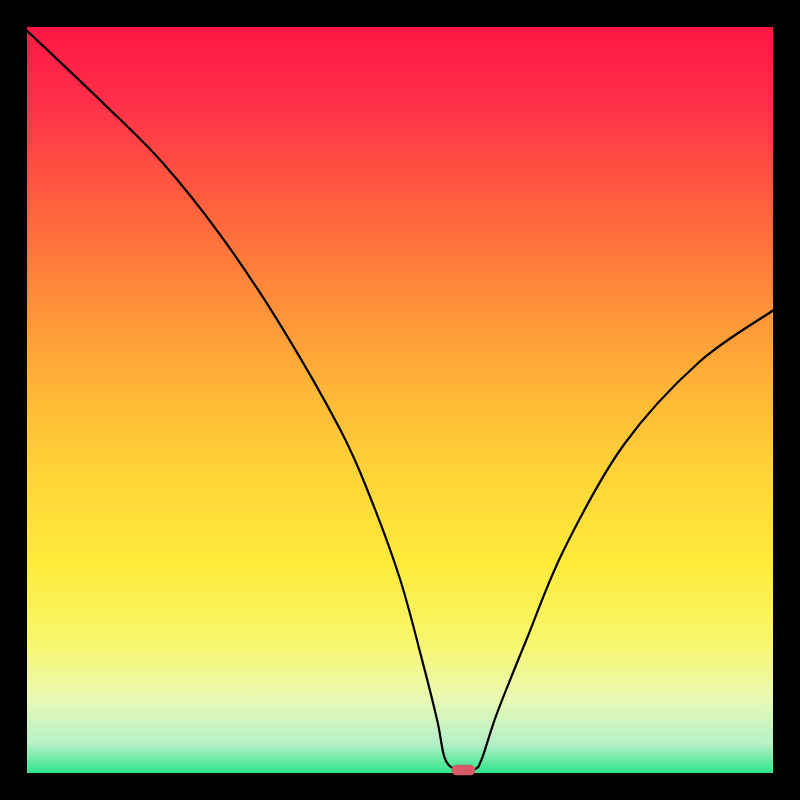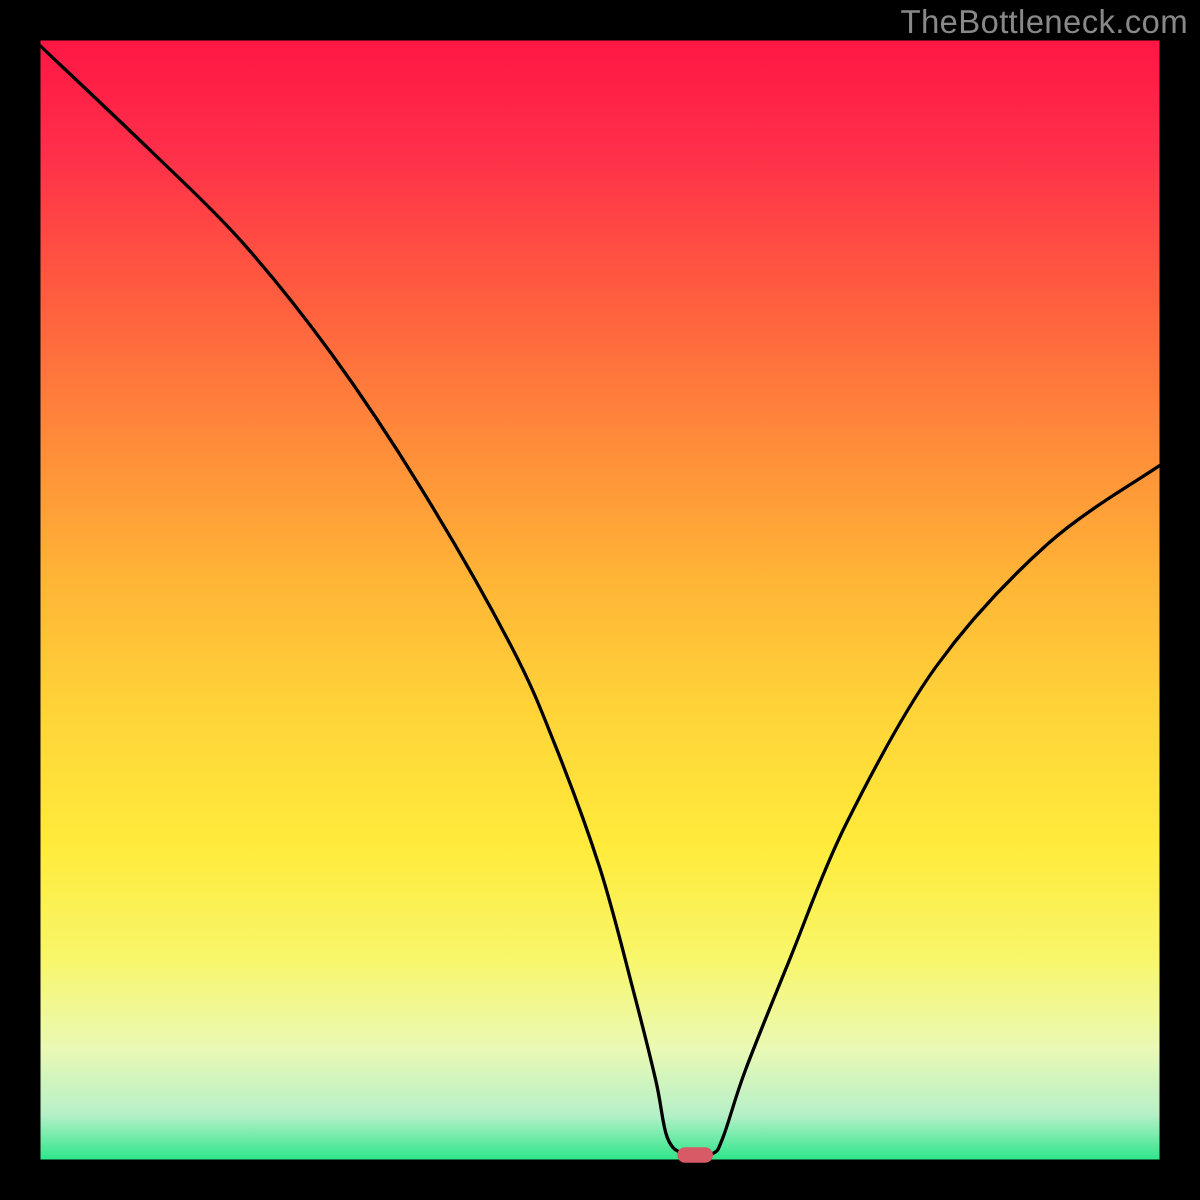--- a/index.html
+++ b/index.html
@@ -30,21 +30,20 @@
   svg.plot {
     position: absolute;
     left: 0;
     top: 0;
   }
 </style>
 </head>
 <body>
 
 <div class="frame">
-  <div class="watermark">TheBottleneck.com</div>
   <svg class="plot" width="800" height="800" viewBox="0 0 800 800">
       <defs>
         <linearGradient id="bg-grad" x1="0" y1="0" x2="0" y2="1">
           <stop offset="0%" stop-color="#ff1744"></stop>
           <stop offset="10%" stop-color="#ff2f4a"></stop>
           <stop offset="22%" stop-color="#ff5a3f"></stop>
           <stop offset="35%" stop-color="#ff883a"></stop>
           <stop offset="48%" stop-color="#ffb436"></stop>
           <stop offset="60%" stop-color="#ffd438"></stop>
           <stop offset="72%" stop-color="#ffeb3b"></stop>

